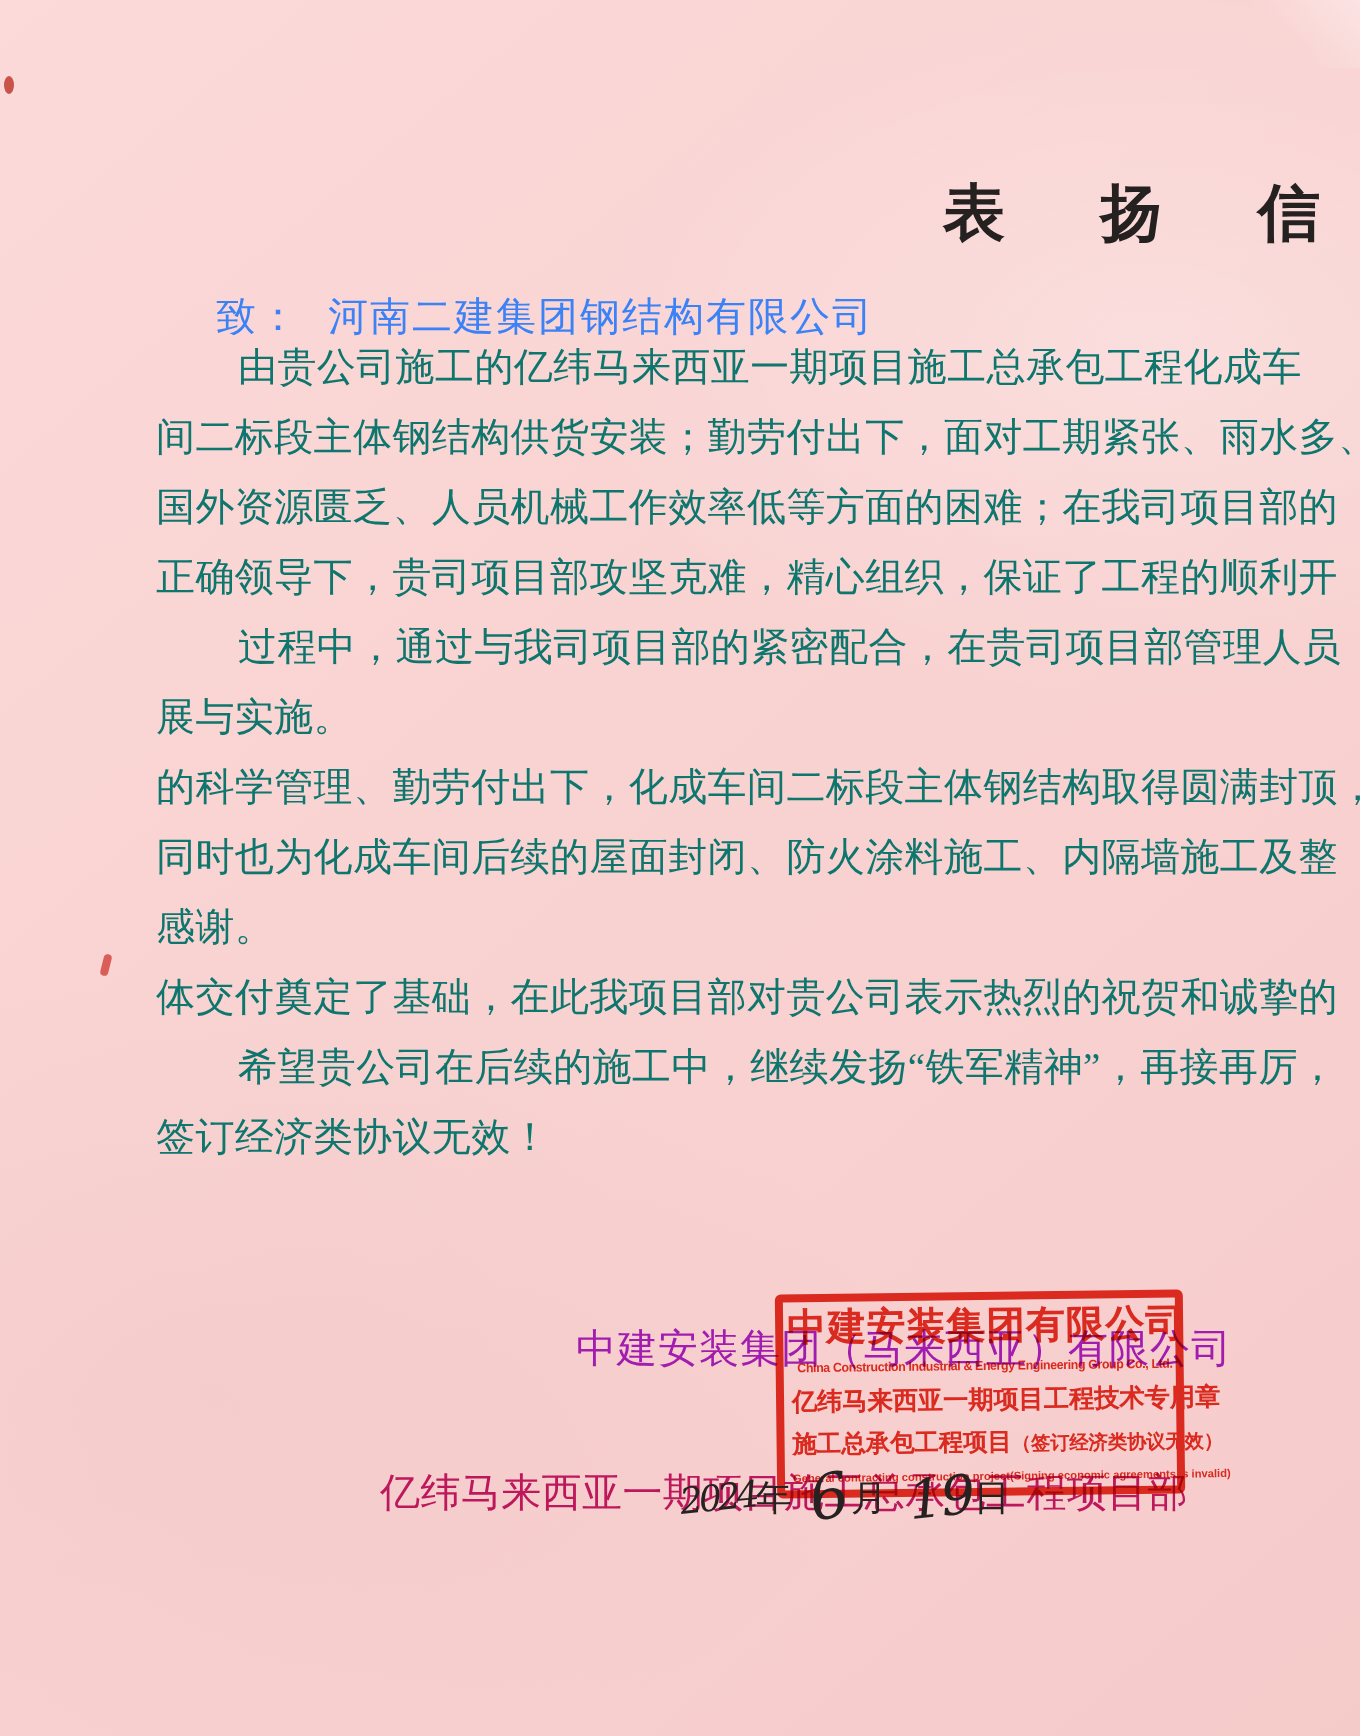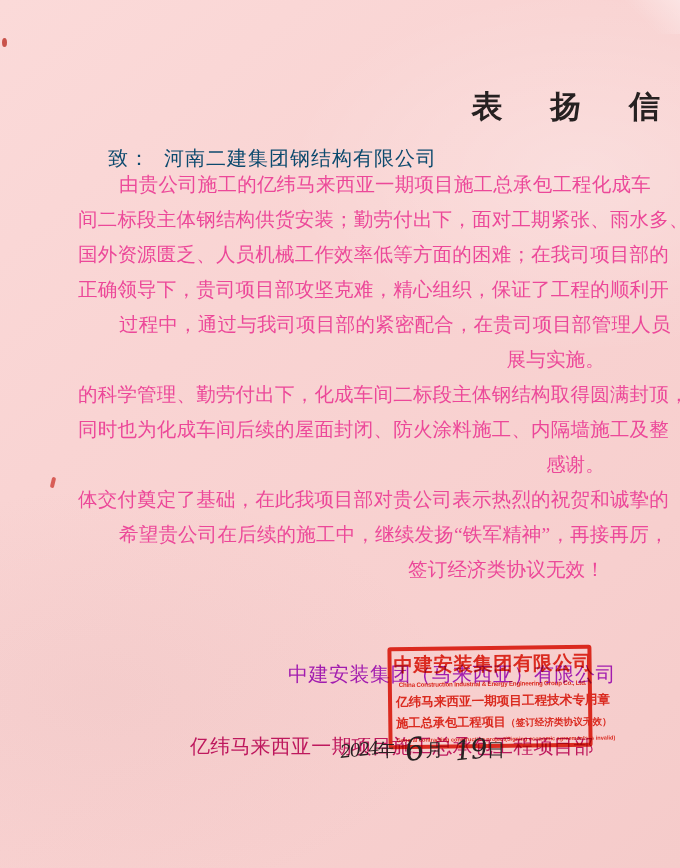--- a/index.html
+++ b/index.html
@@ -17,28 +17,28 @@
   .corner-tr{position:absolute;top:0;right:0;width:70px;height:34px;
     background:linear-gradient(225deg,rgba(255,255,255,0.85) 0%,rgba(255,255,255,0) 55%);
     opacity:.45;pointer-events:none;}
 
   .title{
     position:absolute;top:86px;left:0;width:680px;text-align:right;
     font-size:31px;font-weight:bold;letter-spacing:20px;text-indent:20px;
     color:#262121;
   }
   .salutation{
-    position:absolute;top:145px;left:108px;font-size:20px;color:#0c4a6e;
+    position:absolute;top:145px;left:108px;font-size:20px;color:#3b82f6;
     letter-spacing:1px;white-space:nowrap;
   }
   .salutation .gap{display:inline-block;width:14px;}
 
   .body-block{position:absolute;top:167px;left:78px;width:527px;}
   .line{height:35px;line-height:35px;font-size:19.5px;letter-spacing:0.2px;
-    white-space:nowrap;color:#ec4899;text-align:right;}
+    white-space:nowrap;color:#0f766e;}
   .indent{padding-left:41px;}
 
   .sig-company{position:absolute;top:661px;left:288px;font-size:20px;
     letter-spacing:0.5px;white-space:nowrap;color:#a21caf;z-index:1;}
   .sig-dept{position:absolute;top:698px;left:190px;font-size:20px;
     letter-spacing:0.2px;white-space:nowrap;color:#be185d;z-index:1;margin-top:35px;}
   .sig-date{position:absolute;top:727px;left:340px;font-size:19px;
     white-space:nowrap;color:#272222;z-index:4;}
   .hw{font-family:"DejaVu Serif",serif;font-style:italic;display:inline-block;}
   .hw-year{font-size:18px;transform:rotate(-6deg);letter-spacing:-2px;}

